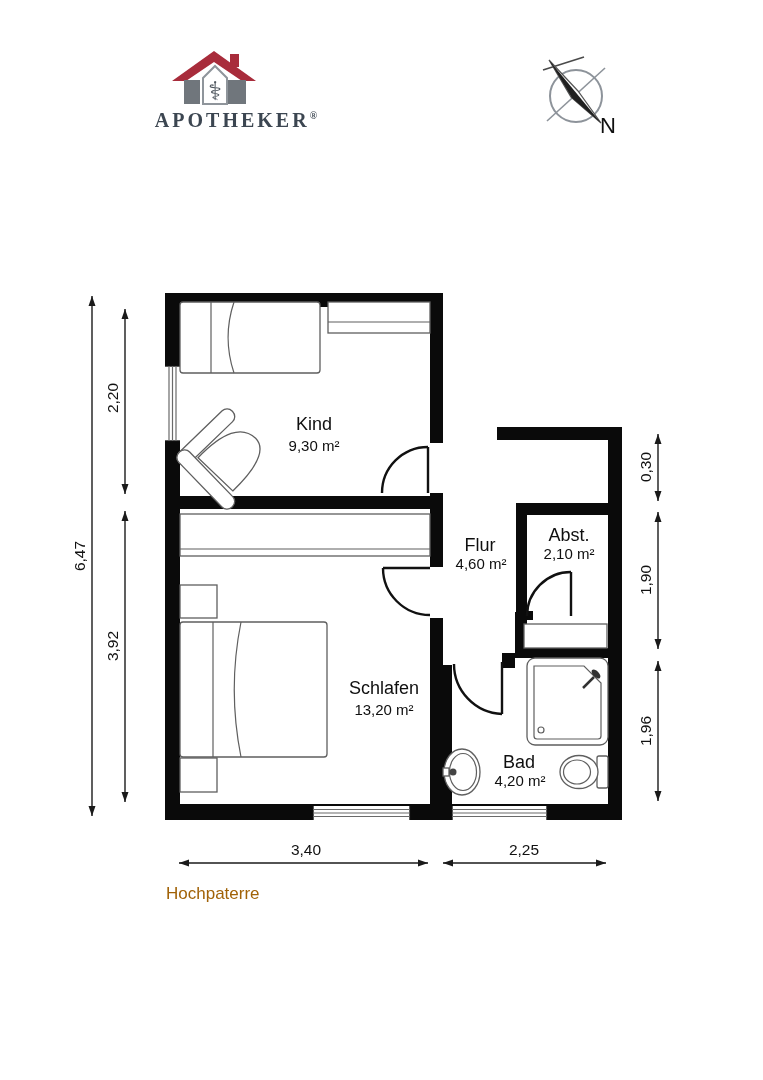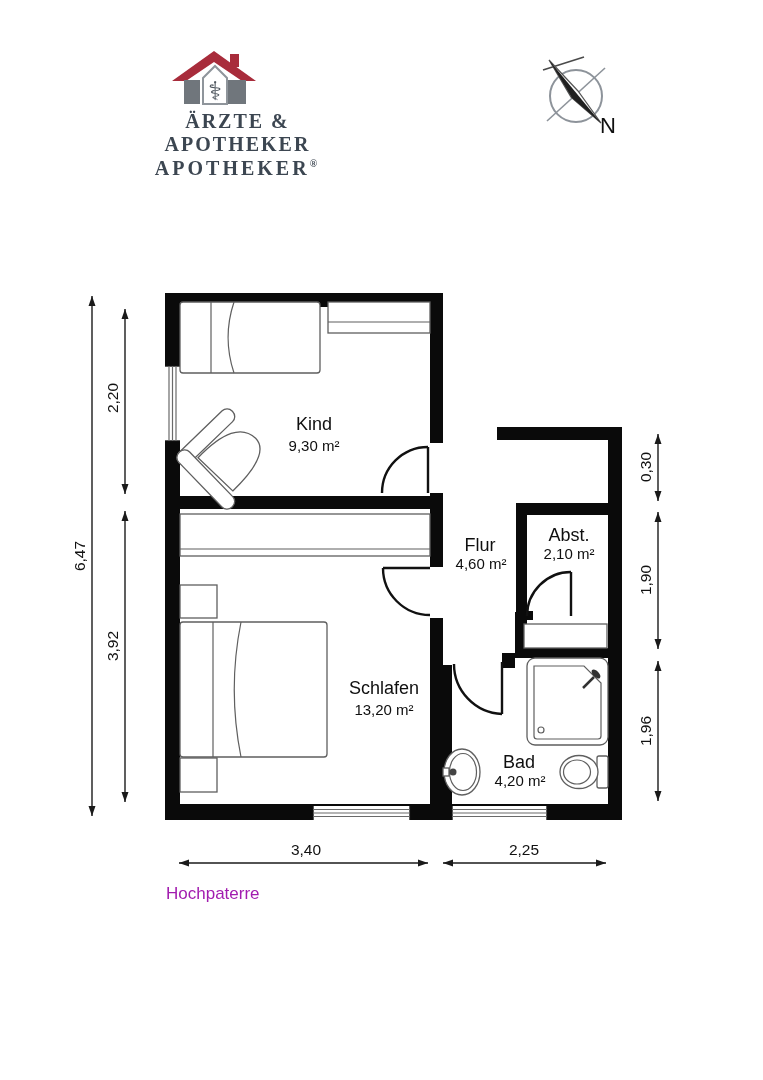--- a/index.html
+++ b/index.html
@@ -6,21 +6,21 @@
   .page{position:relative;width:763px;height:1080px;background:#ffffff;overflow:hidden;
         font-family:"Liberation Sans", sans-serif;}
   .logo{position:absolute;left:110px;top:46px;width:255px;text-align:center;color:#3c4651;}
   .logo-icon{display:block;margin:0 auto;}
   .logo-line{font-family:"Liberation Serif", serif;font-weight:700;color:#3c4651;}
   .logo-line1{font-size:20px;letter-spacing:2px;margin-top:2px;}
   .logo-line2{font-size:20px;letter-spacing:3px;margin-top:1px;}
   .logo-line2 sup{font-size:10px;}
   .compass{position:absolute;left:528px;top:42px;}
   .plan-svg{position:absolute;left:0;top:0;}
-  .floor-title{position:absolute;left:166px;top:884px;font-size:17px;color:#a21caf;}
+  .floor-title{position:absolute;left:166px;top:884px;font-size:17px;color:#a16207;}
   .wall{fill:#0a0a0a;stroke:none;}
   .furn{fill:#ffffff;stroke:#5f5f5f;stroke-width:1.3;}
   .furnline{fill:none;stroke:#5f5f5f;stroke-width:1.2;}
   .door{fill:none;stroke:#111111;stroke-width:2.4;}
   .winline{fill:none;stroke:#6a6a6a;stroke-width:1.2;}
   .winedge{fill:none;stroke:#111111;stroke-width:1.4;}
   .dimline{stroke:#1a1a1a;stroke-width:1.4;}
   .dimhead{fill:#1a1a1a;}
   .dimtext{font-size:15.5px;fill:#111111;}
   .roomname{font-size:18px;fill:#0f0f0f;}
@@ -34,21 +34,20 @@
 
   <div class="logo">
     <svg class="logo-icon" width="160" height="62" viewBox="177 48 160 62">
       <rect x="249" y="56" width="9" height="13" fill="#a82c3b"></rect>
       <path d="M191,83 L233,53 L275,83 L261,83 L233,64 L205,83 Z" fill="#a82c3b"></path>
       <rect x="203" y="82" width="16" height="24" fill="#70767c"></rect>
       <rect x="247" y="82" width="18" height="24" fill="#70767c"></rect>
       <path d="M222,106 L222,80 L234,68 L246,80 L246,106 Z" fill="#ffffff" stroke-width="2" stroke="#8f959b"></path>
       <text x="234" y="102" text-anchor="middle" font-size="26" fill="#4e565e">⚕</text>
     </svg>
-    <div class="logo-line logo-line1">ÄRZTE &amp; APOTHEKER</div>
     <div class="logo-line logo-line2"><span>APOTHEKER</span><sup>®</sup></div>
   </div>
 
   <svg class="compass" width="110" height="105" viewBox="528 42 110 105">
     <circle cx="576" cy="96" r="26" fill="none" stroke="#8d939a" stroke-width="2"></circle>
     <line x1="547" y1="121" x2="605" y2="68" stroke="#8d939a" stroke-width="1.6"></line>
     <line x1="543" y1="70" x2="584" y2="57" stroke="#4a4a4a" stroke-width="1.6"></line>
     <polygon points="549,60 578,91 601,123 571,97" fill="#fbfbfb" stroke="#555555" stroke-width="1.2"></polygon>
     <polygon points="549,60 601,123 572,98" fill="#1f1f1f"></polygon>
     <text x="608" y="133" font-size="22" fill="#101010" text-anchor="middle">N</text>

